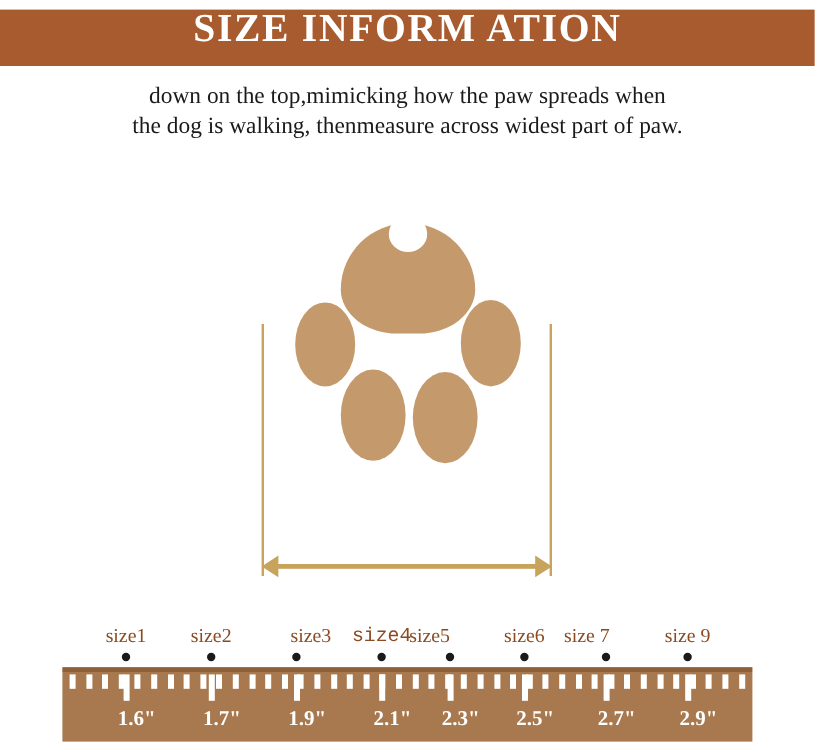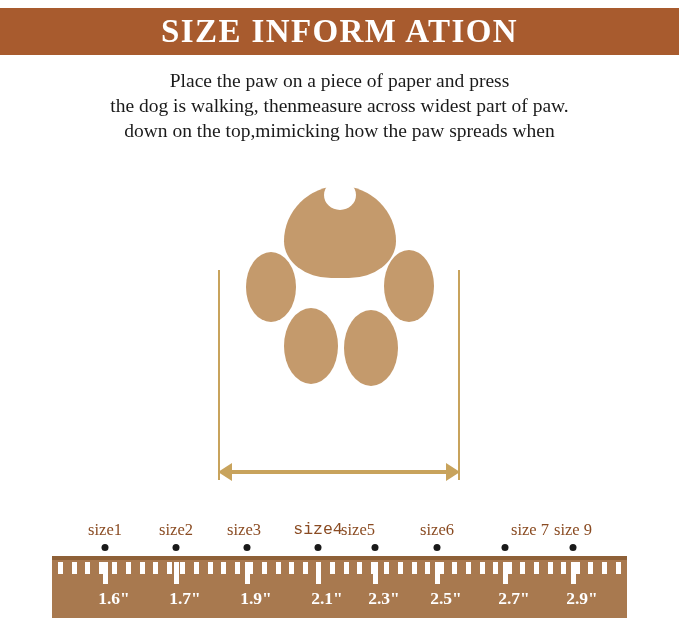--- a/index.html
+++ b/index.html
@@ -17,21 +17,20 @@
 
   
   .banner {
     position: absolute;
     left: 0;
     top: 8px;
     width: 679px;
     height: 47px;
     background: #a85b2e;
     display: flex;
-    align-items: center;
     justify-content: center;
   }
   .banner-title {
     color: #ffffff;
     font-family: "Liberation Serif", serif;
     font-weight: bold;
     font-size: 33px;
     letter-spacing: 1.4px;
     line-height: 1;
   }
@@ -210,23 +209,22 @@
   }
 </style>
 </head>
 <body>
 
 <div class="banner">
   <div class="banner-title">SIZE INFORM ATION</div>
 </div>
 
 <div class="description">
-  <div>Place the paw on a piece of paper and press</div>
+  <div>down on the top,mimicking how the paw spreads when</div>
   <div>the dog is walking, thenmeasure across widest part of paw.</div>
-  <div>down on the top,mimicking how the paw spreads when</div>
 </div>
 
 <div class="paw-area">
 
   <div class="guide-line guide-left"></div>
   <div class="guide-line guide-right"></div>
 
   <div class="paw-shape">
     <div class="paw-white">
       <div class="blobw toe1-w"></div>
@@ -248,25 +246,25 @@
     <div class="arrow-head arrow-head-left"></div>
     <div class="arrow-line"></div>
     <div class="arrow-head arrow-head-right"></div>
   </div>
 </div>
 
 <div class="ruler-block">
   <div class="size-labels">
       <div class="size-label" style="left: 105px;">size1</div>
       <div class="size-label" style="left: 176px;">size2</div>
-      <div class="size-label" style="left: 244px;">size3</div>
+      <div class="size-label" style="left: 259px;">size3</div>
       <div class="size-label" style="left: 318px; font-family: Liberation Mono, monospace;">size4</div>
       <div class="size-label" style="left: 358px;">size5</div>
       <div class="size-label" style="left: 437px;">size6</div>
-      <div class="size-label" style="left: 530px; font-family: Liberation Serif, serif;">size 7</div>
+      <div class="size-label" style="left: 489px; font-family: Liberation Serif, serif;">size 7</div>
       <div class="size-label" style="left: 573px;">size 9</div>
     </div>
   <div class="ruler">
     <div class="ruler-top-strip"></div>
   <div class="tick small" style="left: 6px;"></div>
       <div class="tick small" style="left: 19.6px;"></div>
       <div class="tick small" style="left: 33.2px;"></div>
       <div class="tick small" style="left: 46.8px;"></div>
       <div class="tick small" style="left: 60.4px;"></div>
       <div class="tick small" style="left: 74px;"></div>

